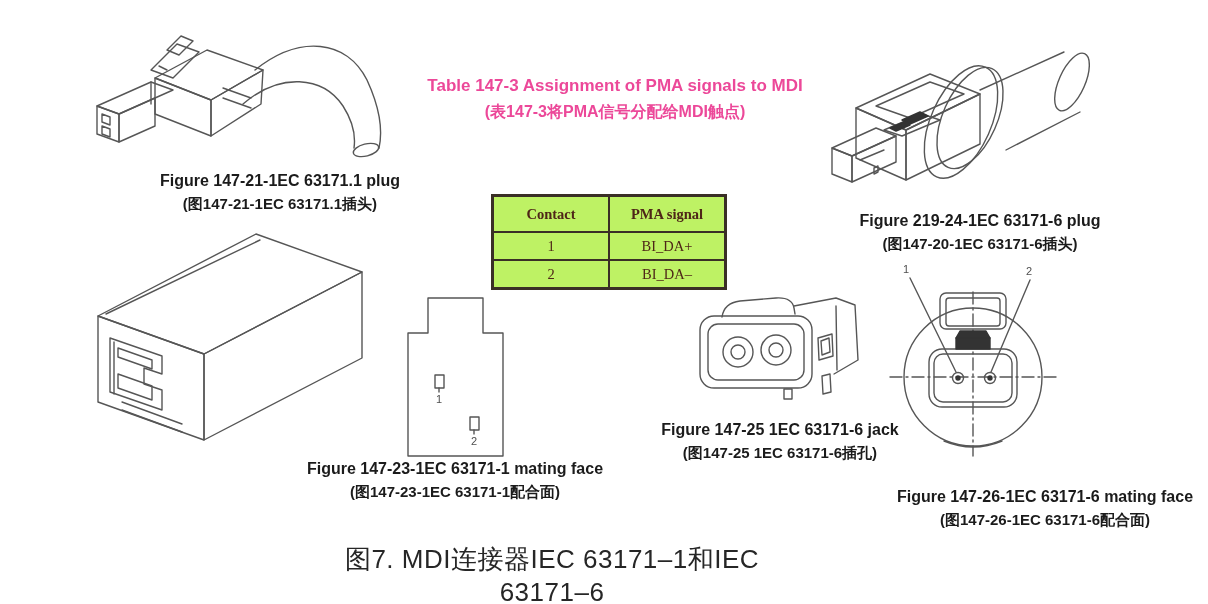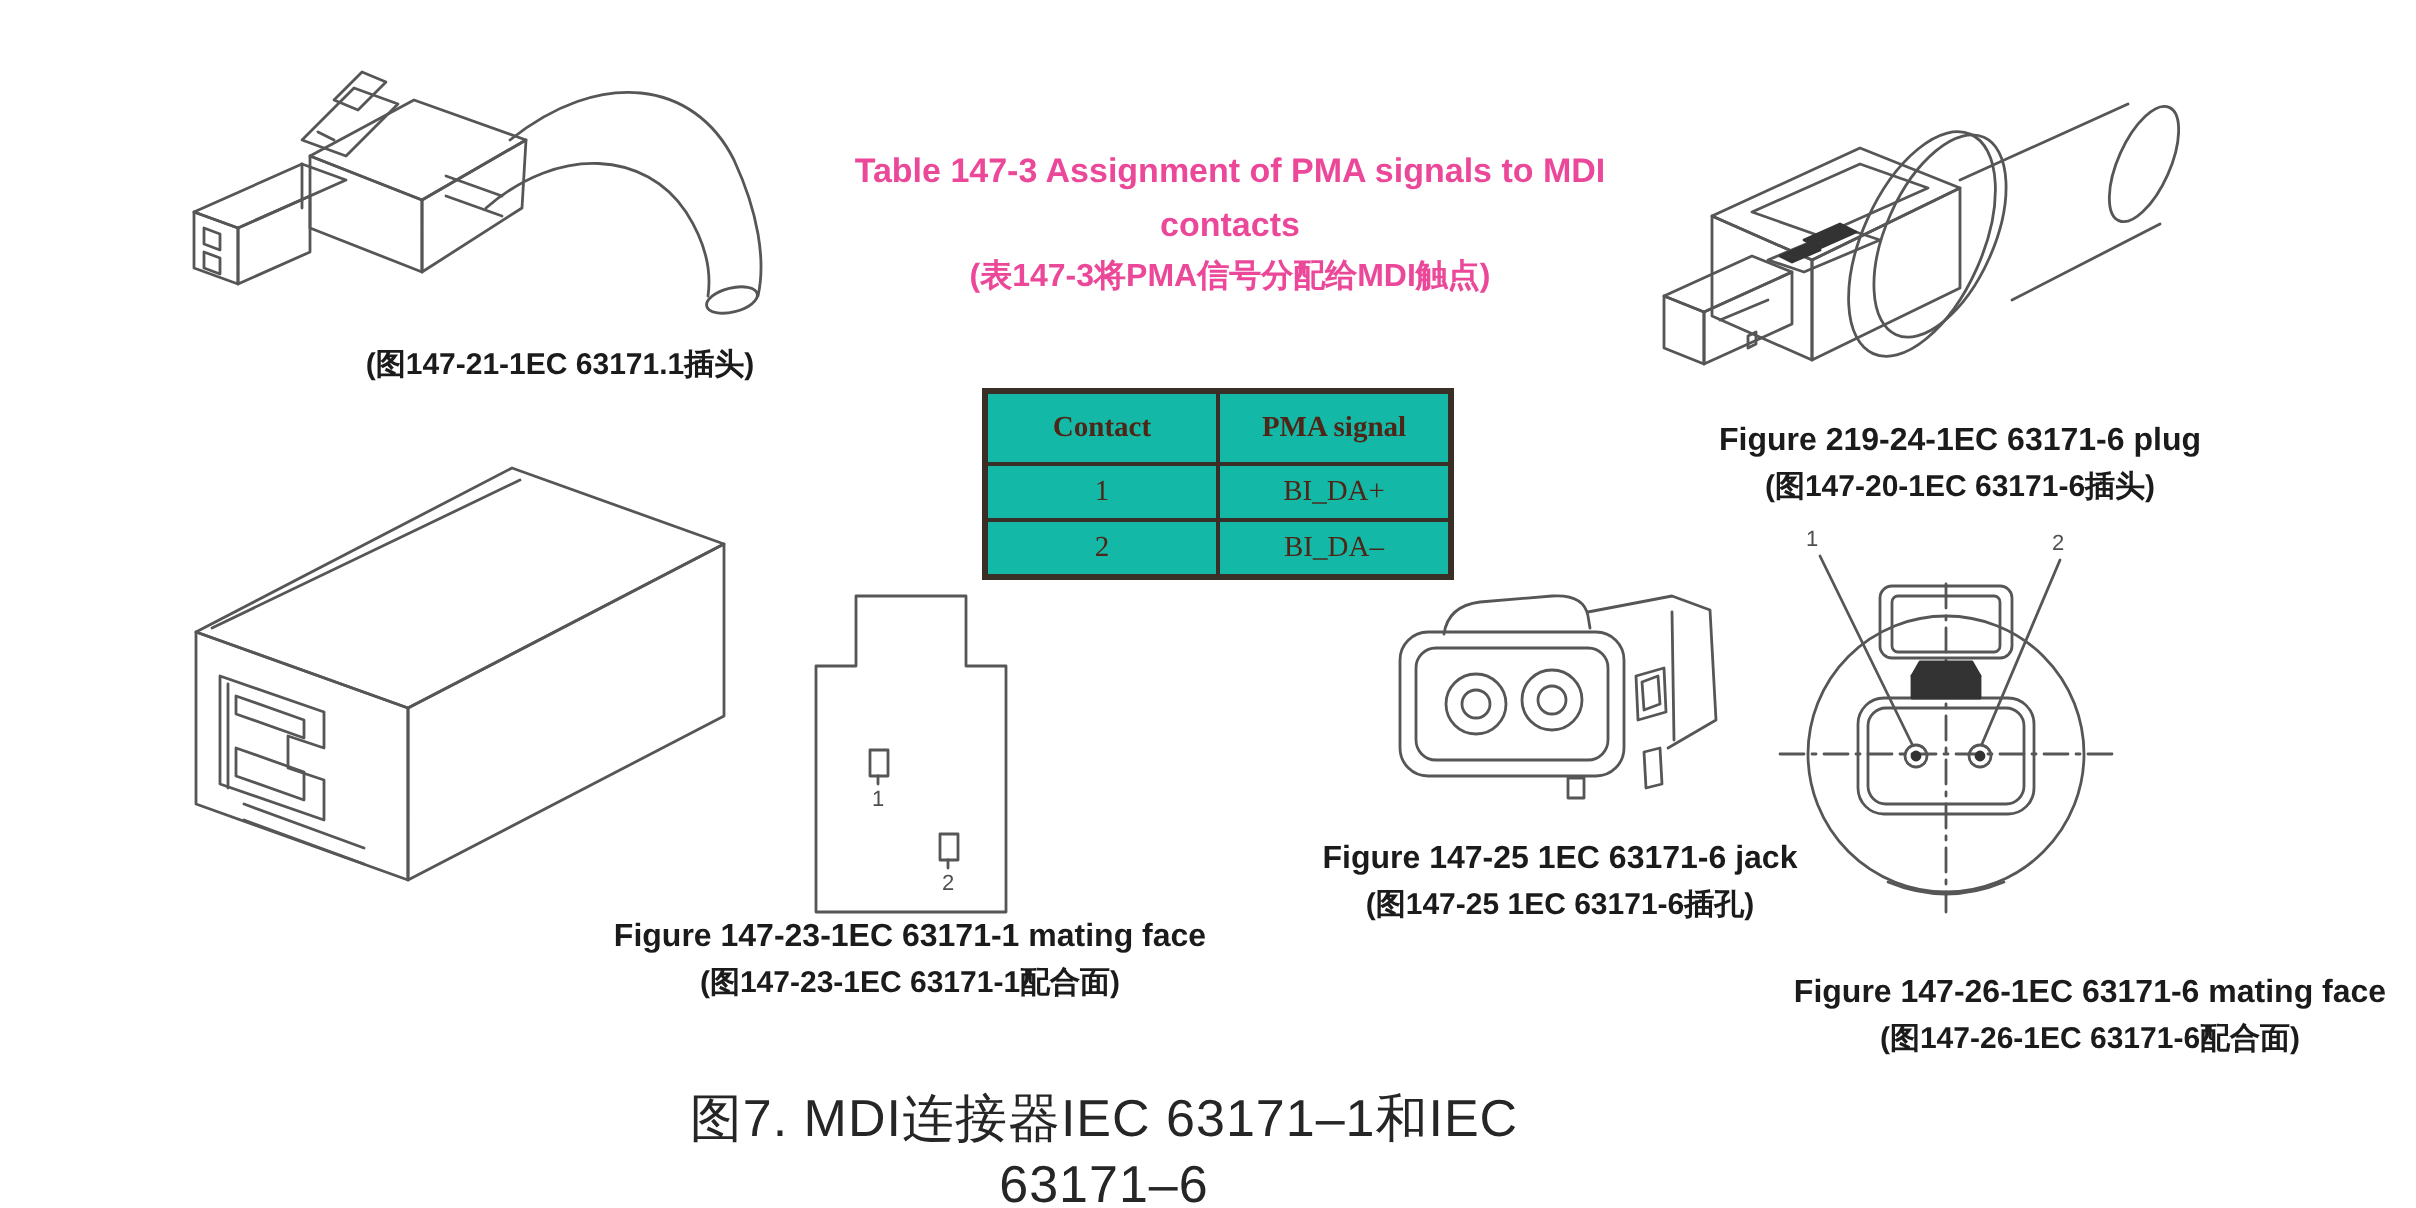--- a/index.html
+++ b/index.html
@@ -13,21 +13,21 @@
     fill:none;stroke:#565656;stroke-width:1.4;stroke-linejoin:round;stroke-linecap:round;
   }
   .lineart .fillDark{fill:#333333;stroke:#333333;}
   .lineart text{fill:#4f4f4f;stroke:none;font:11px "Liberation Sans",sans-serif;}
   .caption{color:#1b1b1b;text-align:center;line-height:21px;}
   .caption .en{font-weight:bold;font-size:16px;}
   .caption .zh{font-weight:bold;font-size:15px;margin-top:2px;}
   .tableTitle{color:#ec4899;text-align:center;font-weight:bold;}
   .tableTitle .t1,.tableTitle .t2{font-size:17px;line-height:27px;}
   .tableTitle .t3{font-size:16px;line-height:25px;}
-  table.sig{border-collapse:collapse;background:#14b8a6;}
+  table.sig{border-collapse:collapse;background:#bef264;}
   table.sig th,table.sig td{
     border:2px solid #3a2f26;
     font-family:"Liberation Serif",serif;color:#4e2617;
     text-align:center;vertical-align:middle;padding:0;
   }
   table.sig{border:3px solid #3a2f26;}
   table.sig th{width:114px;height:34px;font-size:14.5px;font-weight:bold;}
   table.sig td{height:26px;font-size:14.5px;}
   .mainCaption{
     color:#262626;font-size:26px;text-align:center;
@@ -59,26 +59,26 @@
       <path d="M42,98 L96,74 L118,82 L64,106 Z"></path>
       <path d="M42,98 L64,106 L64,134 L42,126 Z"></path>
       <path d="M64,106 L100,90 L100,118 L64,134 Z"></path>
       <path d="M96,74 L96,96"></path>
       <path d="M47,106 L55,109 L55,117 L47,114 Z"></path>
       <path d="M47,118 L55,121 L55,129 L47,126 Z"></path>
     </svg>
   </div>
 
   <div class="abs caption" style="left:115px;top:170px;width:330px;">
+    <div class="en">Figure 147-21-1EC 63171.1 plug</div>
     <div class="zh">(图147-21-1EC 63171.1插头)</div>
   </div>
 
   <div class="abs tableTitle" style="left:395px;top:72px;width:440px;">
     <div class="t1">Table 147-3 Assignment of PMA signals to MDI</div>
-    <div class="t2">contacts</div>
     <div class="t3">(表147-3将PMA信号分配给MDI触点)</div>
   </div>
 
   <div class="abs" style="left:491px;top:194px;">
     <table class="sig">
       <thead>
         <tr>
           <th>Contact</th>
           <th>PMA signal</th>
         </tr>

